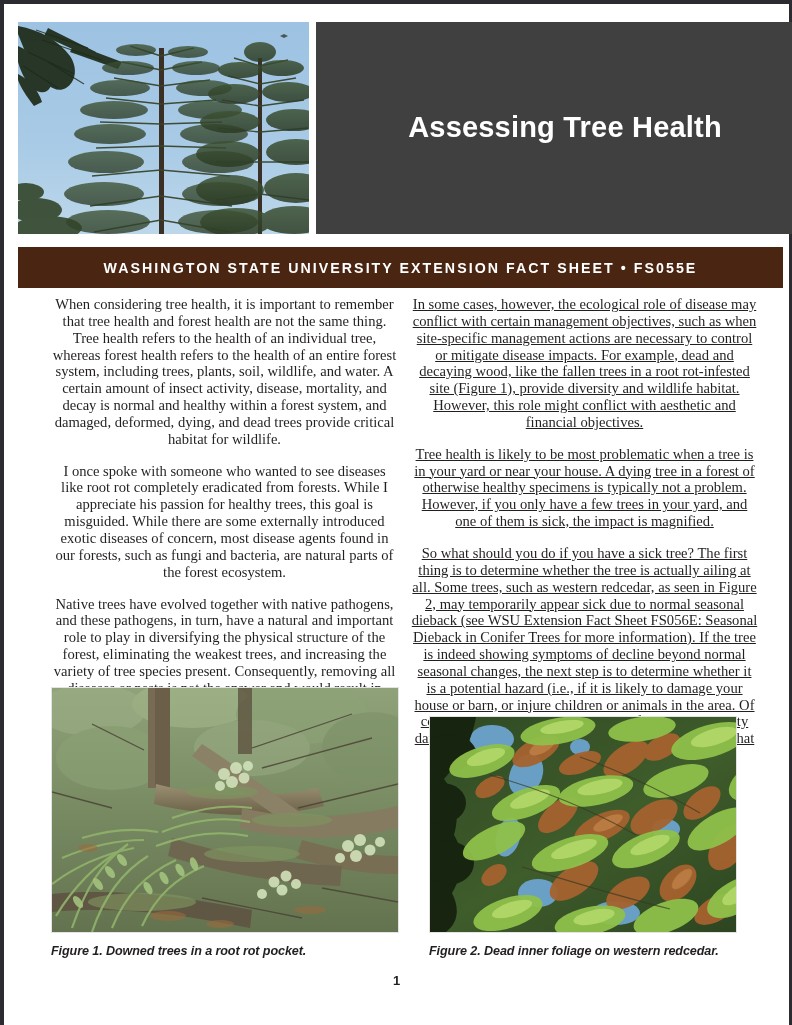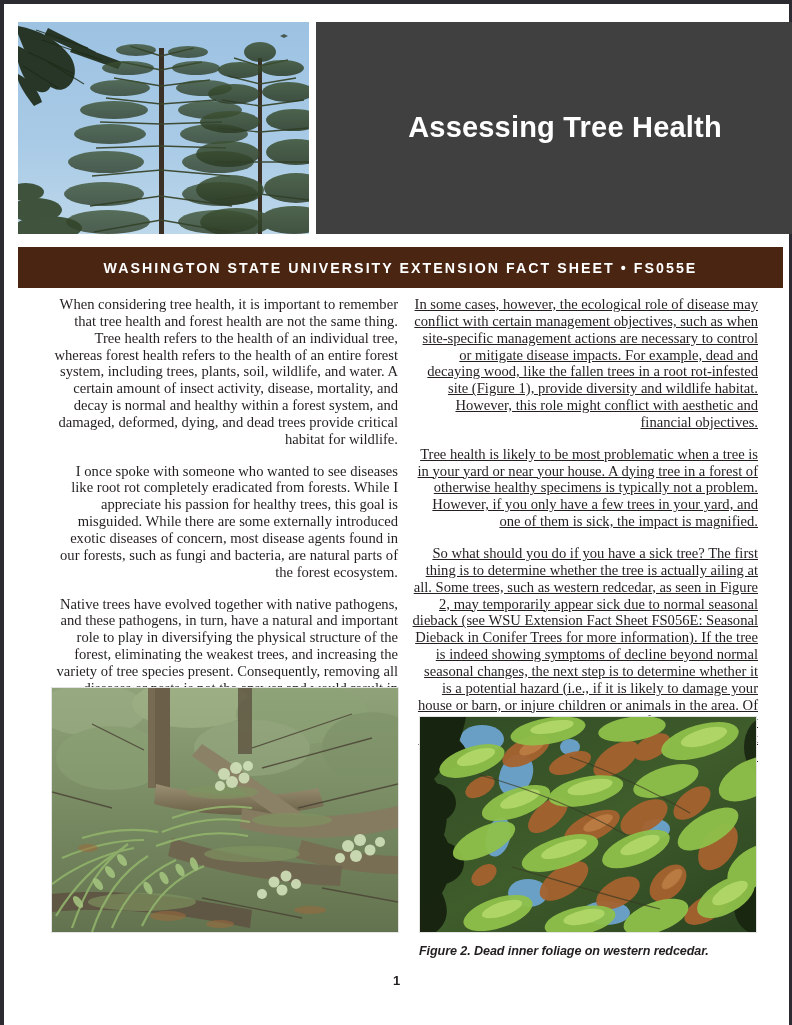--- a/index.html
+++ b/index.html
@@ -96,35 +96,35 @@
 
   
   .col {
     position: absolute;
     top: 292px;
     width: 347px;
     font-family: "Liberation Serif", serif;
     font-size: 14.6px;
     line-height: 16.85px;
     color: #231f20;
-    text-align: right;
+    text-align: center;
   }
   .col-left  { left: 47px; }
   .col-right { left: 407px; text-decoration: underline; }
 
   .col p {
     margin: 0 0 15px 0;
   }
 
   
   .figure {
     position: absolute;
   }
   .fig-left  { left: 47px;  top: 683px; width: 348px; }
-  .fig-right { left: 415px; top: 712px; width: 338px; }
+  .fig-right { left: 425px; top: 712px; width: 308px; }
 
   .fig-img {
     width: 100%;
     display: block;
     overflow: hidden;
     border: 1px solid #e3e3e3;
     box-sizing: border-box;
   }
   .fig-left .fig-img  { height: 246px; }
   .fig-right .fig-img { height: 217px; }
@@ -395,20 +395,21 @@
         </g>
 
         <g fill="#9d6a3d" opacity="0.55">
           <ellipse cx="116" cy="228" rx="18" ry="5"></ellipse>
           <ellipse cx="168" cy="236" rx="14" ry="4"></ellipse>
           <ellipse cx="36" cy="160" rx="10" ry="4"></ellipse>
           <ellipse cx="258" cy="222" rx="16" ry="4"></ellipse>
         </g>
       </svg>
     </div>
+    <div class="fig-caption">Figure 1. Downed trees in a root rot pocket.</div>
   </div>
 
   <div class="figure fig-right">
     <div class="fig-img">
       <svg width="349" height="215" viewBox="0 0 349 215" preserveAspectRatio="none">
         <defs>
           <linearGradient id="cedarbg" x1="0" y1="0" x2="1" y2="1">
             <stop offset="0%" stop-color="#2f4a24"></stop>
             <stop offset="50%" stop-color="#3f5c2b"></stop>
             <stop offset="100%" stop-color="#2a4220"></stop>

